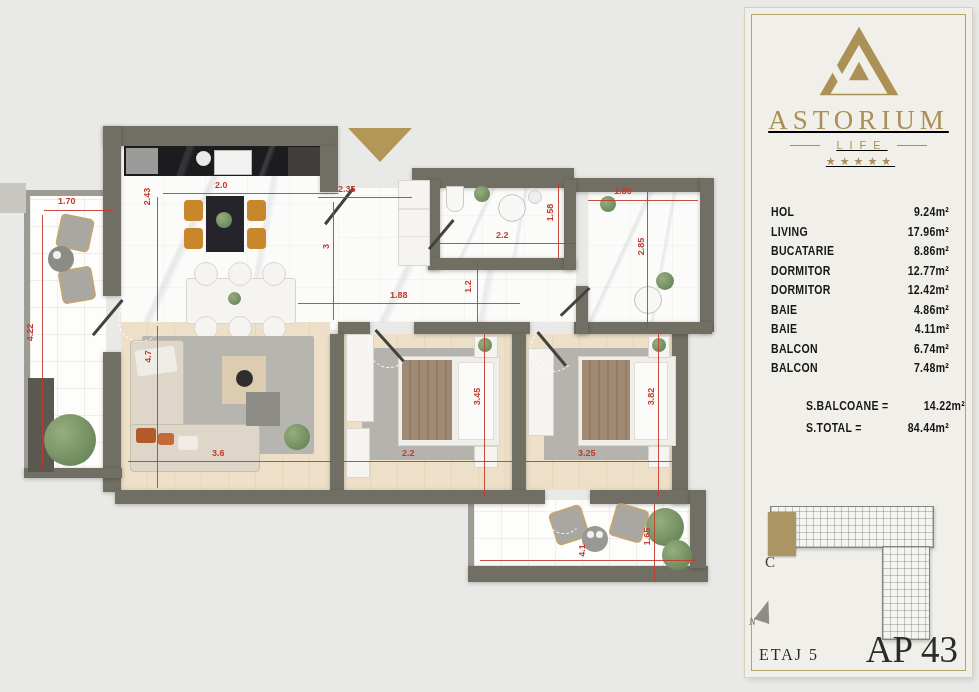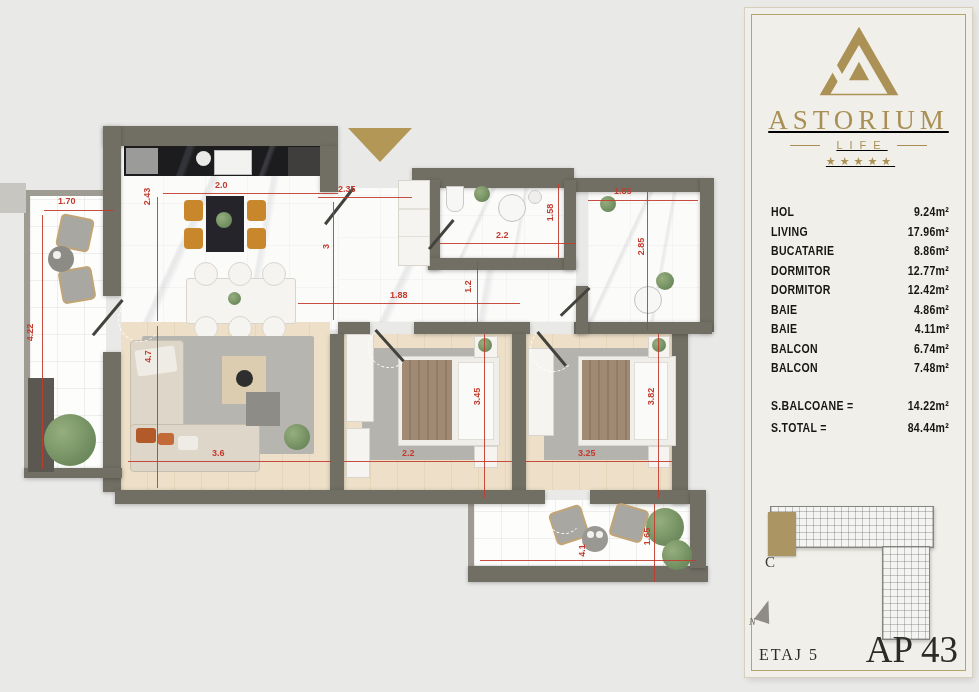--- a/index.html
+++ b/index.html
@@ -45,21 +45,21 @@
          letter-spacing:5px;margin-top:4px;}
   #liferow{display:flex;align-items:center;justify-content:center;gap:9px;margin-top:3px;}
   #liferow .ln{width:30px;height:1px;background:#a98f55;}
   #life{font-family:"Liberation Sans",sans-serif;font-size:11px;color:#a98f55;
         letter-spacing:7px;text-indent:7px;}
   #stars{color:#ac9157;font-size:11px;letter-spacing:4px;text-indent:4px;margin-top:4px;}
   #area-rows{position:absolute;left:26px;top:196px;width:178px;}
   #total-rows{position:absolute;left:26px;top:390px;width:178px;}
   .arow{display:flex;justify-content:space-between;height:19.5px;color:#161614;
         font-size:13.5px;font-weight:bold;}
-  .trow{height:21.5px;}
+  .trow{height:21.5px;margin-left:35px;}
   .alabel{display:inline-block;transform:scaleX(.78);transform-origin:0 50%;
           letter-spacing:.4px;white-space:nowrap;}
   .aval{display:inline-block;transform:scaleX(.78);transform-origin:100% 50%;
         letter-spacing:.4px;white-space:nowrap;}
   .kbar{position:absolute;border:1px solid #85847f;background:
      repeating-linear-gradient(0deg,rgba(70,70,70,.28) 0 1px,transparent 1px 7px),
      repeating-linear-gradient(90deg,rgba(70,70,70,.28) 0 1px,transparent 1px 7px),#f4f4f2;
      box-shadow:1px 2px 3px rgba(0,0,0,.18);}
   #kunit{position:absolute;background:#ab9563;box-shadow:0 1px 2px rgba(0,0,0,.3);}
   #ksection{position:absolute;font-family:"Liberation Serif",serif;font-size:15px;color:#3a3a36;}

